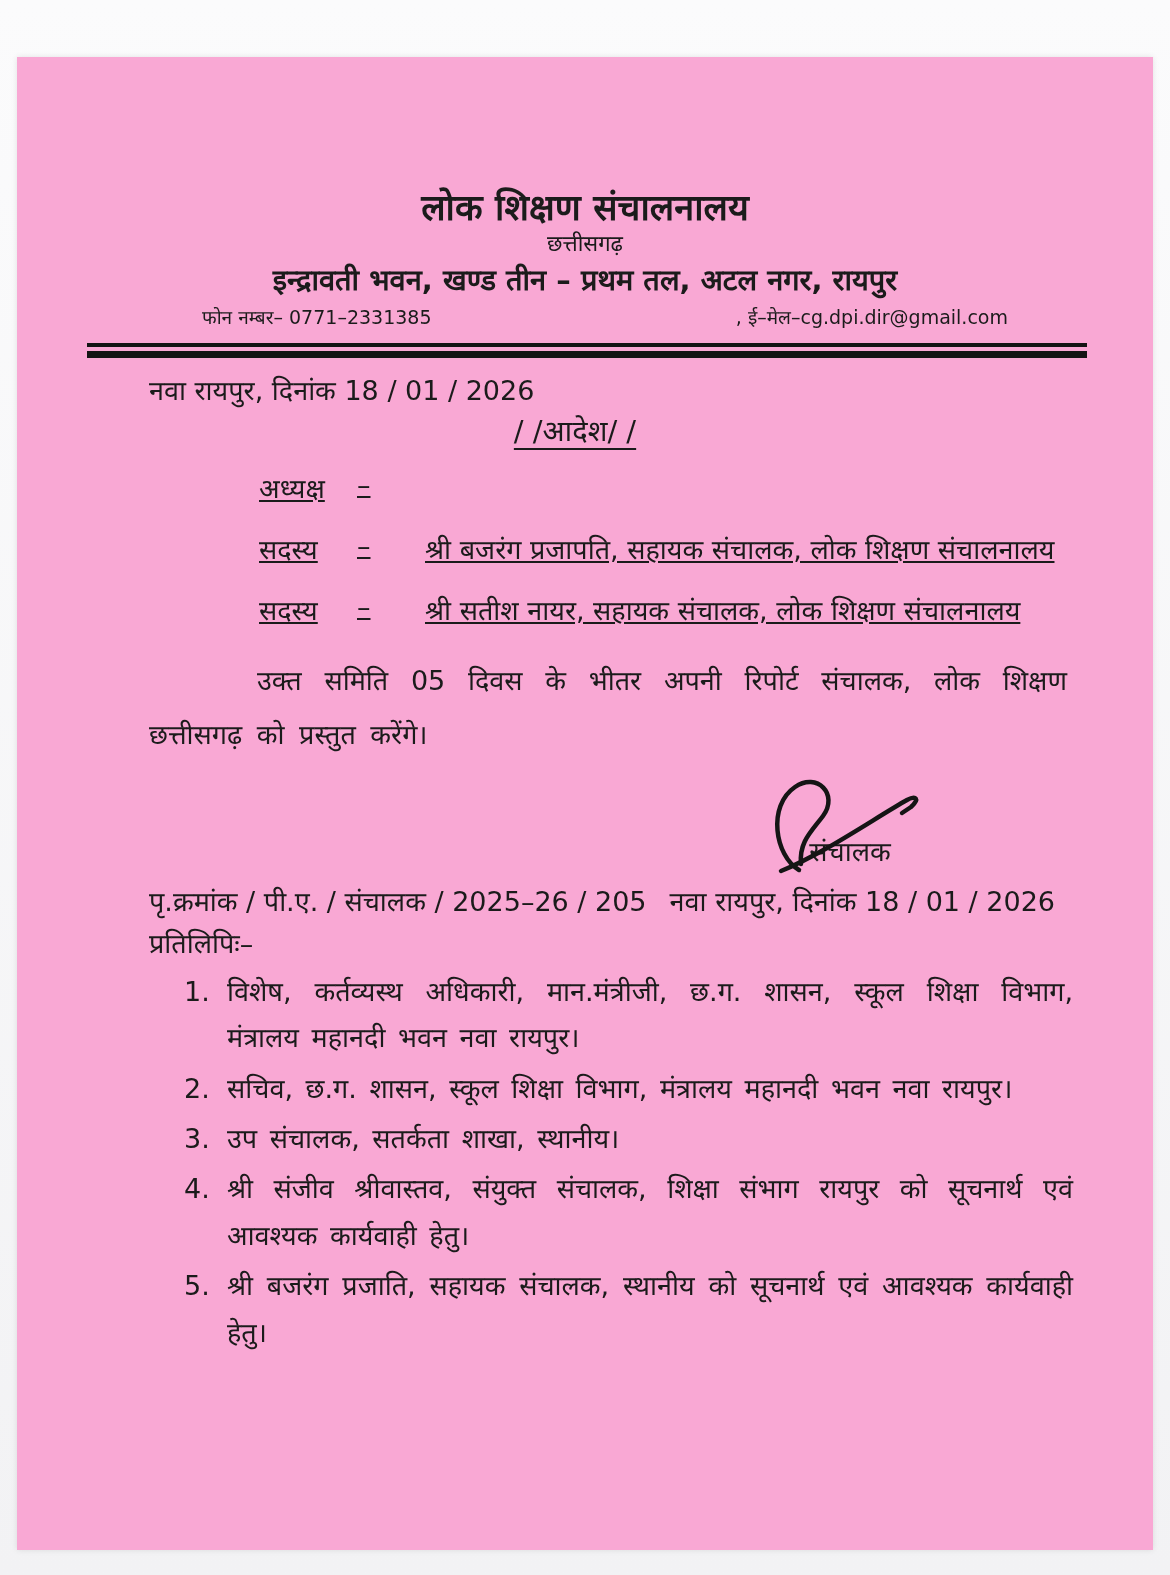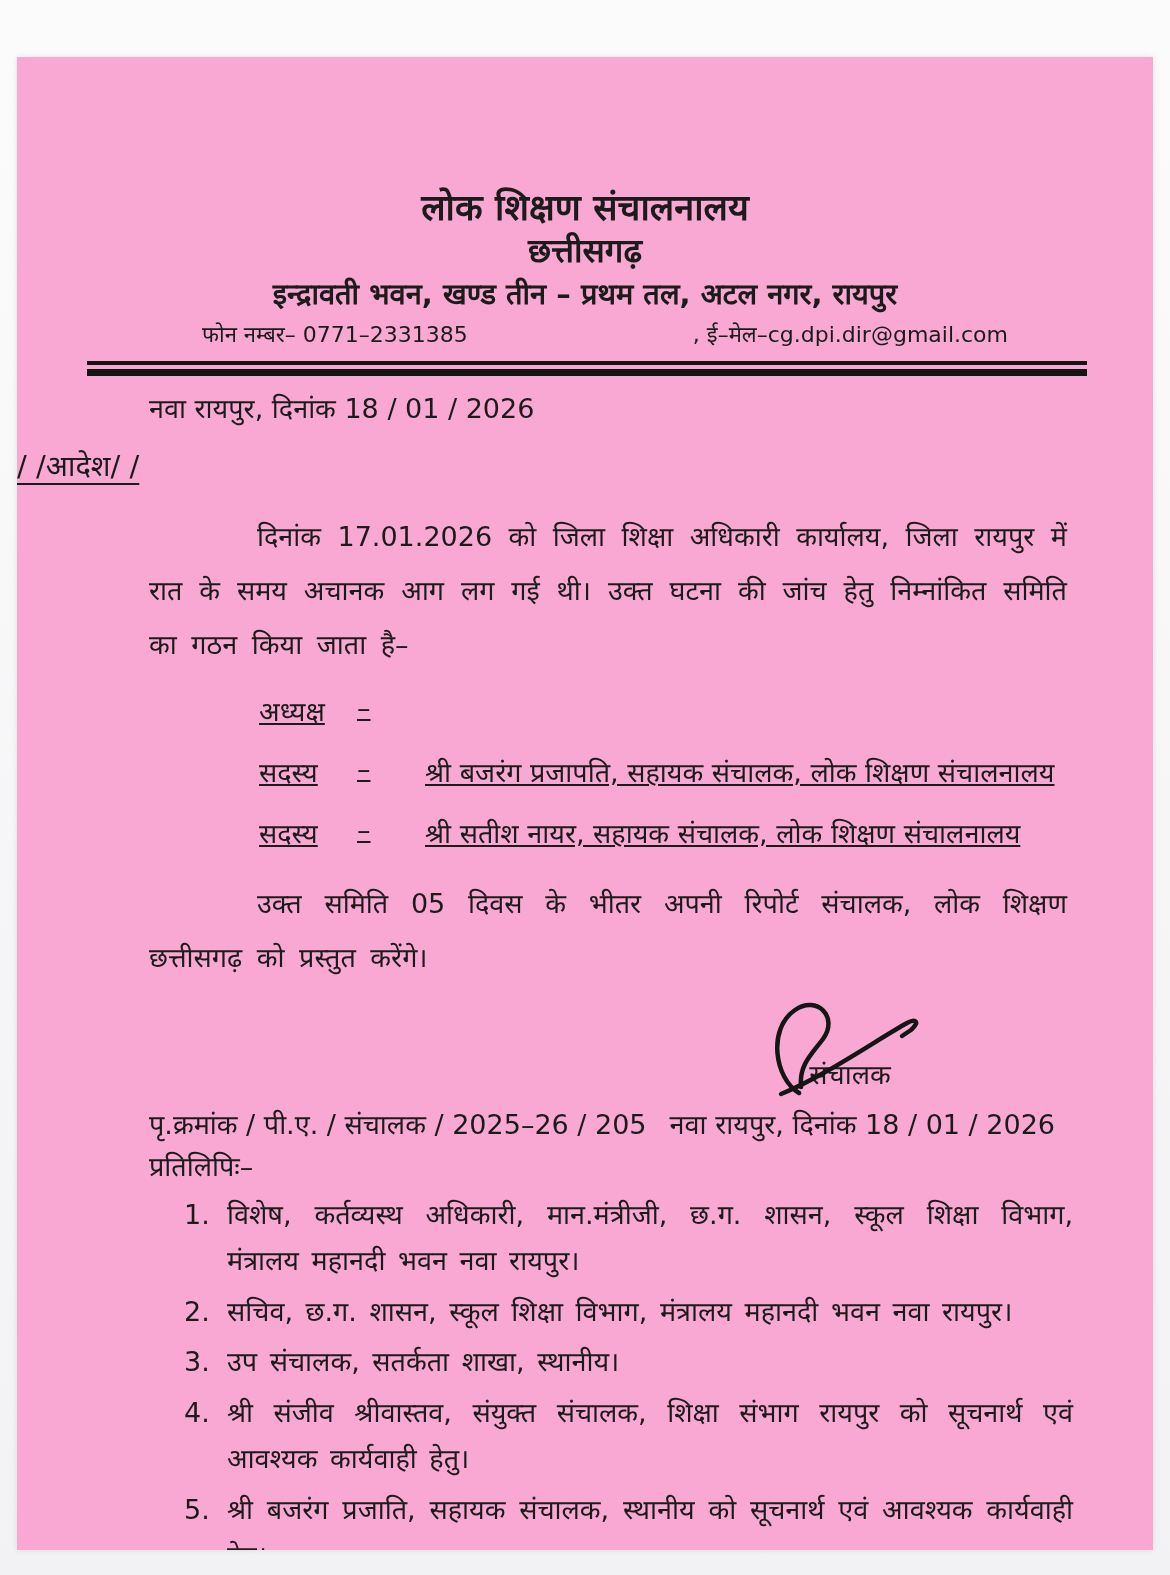--- a/index.html
+++ b/index.html
@@ -20,48 +20,48 @@
     height: 1493px;
     margin: 57px auto 0 auto;
     background: #f9a8d4;
     box-shadow: 0 0 6px rgba(0,0,0,0.10);
     overflow: hidden;
   }
 
   
   .letterhead { padding-top: 128px; text-align: center; }
   .org-line1 { font-size: 36px; font-weight: 700; line-height: 1.25; }
-  .org-line2 { font-size: 33px; font-weight: 700; line-height: 1.3; }
+  .org-line2 { font-size: 22px; font-weight: 400; line-height: 1.3; }
   .address   { font-size: 29px; font-weight: 700; line-height: 1.35; margin-top: 2px; }
   .contact-row {
     display: flex;
     justify-content: space-between;
     align-items: baseline;
-    font-size: 22px;
+    font-size: 19px;
     padding: 4px 145px 0 185px;
   }
   .rule {
     margin: 13px 66px 0 70px;
     height: 4px;
     border-top: 4px solid #141414;
     border-bottom: 7px solid #141414;
   }
 
   
   .ref-row {
     display: flex;
     justify-content: space-between;
     align-items: baseline;
     font-size: 27px;
     margin: 13px 98px 0 132px;
   }
   .order-heading {
-    text-align: left;
+    text-align: center;
     font-size: 29px;
-    margin-top: 19px;
+    margin-top: 2px;
     padding-right: 20px;
   }
   .order-heading span {
     text-decoration: underline;
     text-underline-offset: 7px;
   }
 
   
   .para {
     font-size: 27px;
@@ -121,21 +121,20 @@
   <div class="rule"></div>
 
   <div class="ref-row">
     <span>नवा रायपुर, दिनांक 18 / 01 / 2026</span>
   </div>
 
   <div class="order-heading">
     <span>/ /आदेश/ /</span>
   </div>
 
-  <div class="para indent">दिनांक 17.01.2026 को जिला शिक्षा अधिकारी कार्यालय, जिला रायपुर में रात के समय अचानक आग लग गई थी। उक्त घटना की जांच हेतु निम्नांकित समिति का गठन किया जाता है–</div>
 
   <div class="committee">
     <div class="committee-row">
       <span class="committee-role">अध्यक्ष</span>
       <span class="committee-dash">–</span>
     </div>
     <div class="committee-row">
       <span class="committee-role">सदस्य</span>
       <span class="committee-dash">–</span>
       <span class="committee-detail">श्री बजरंग प्रजापति, सहायक संचालक, लोक शिक्षण संचालनालय</span>

